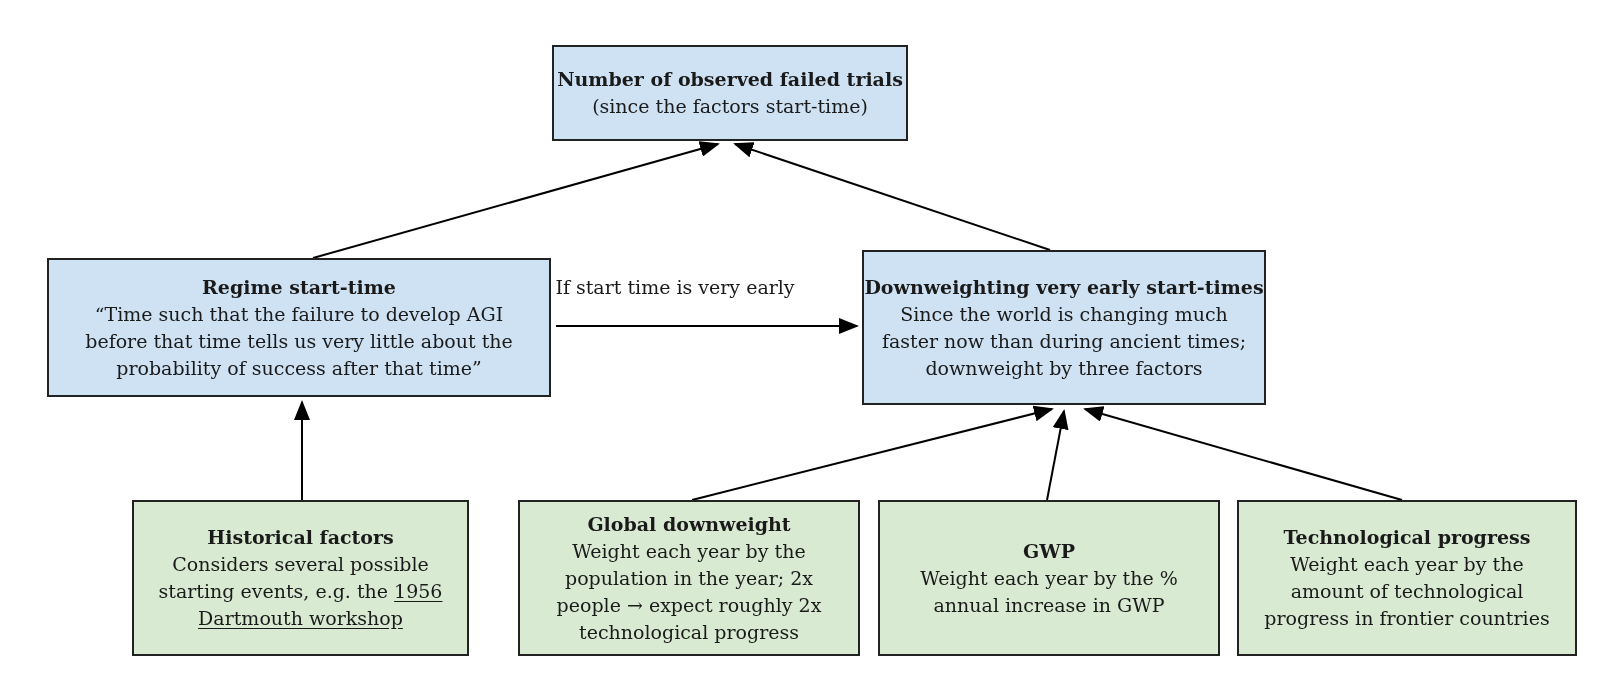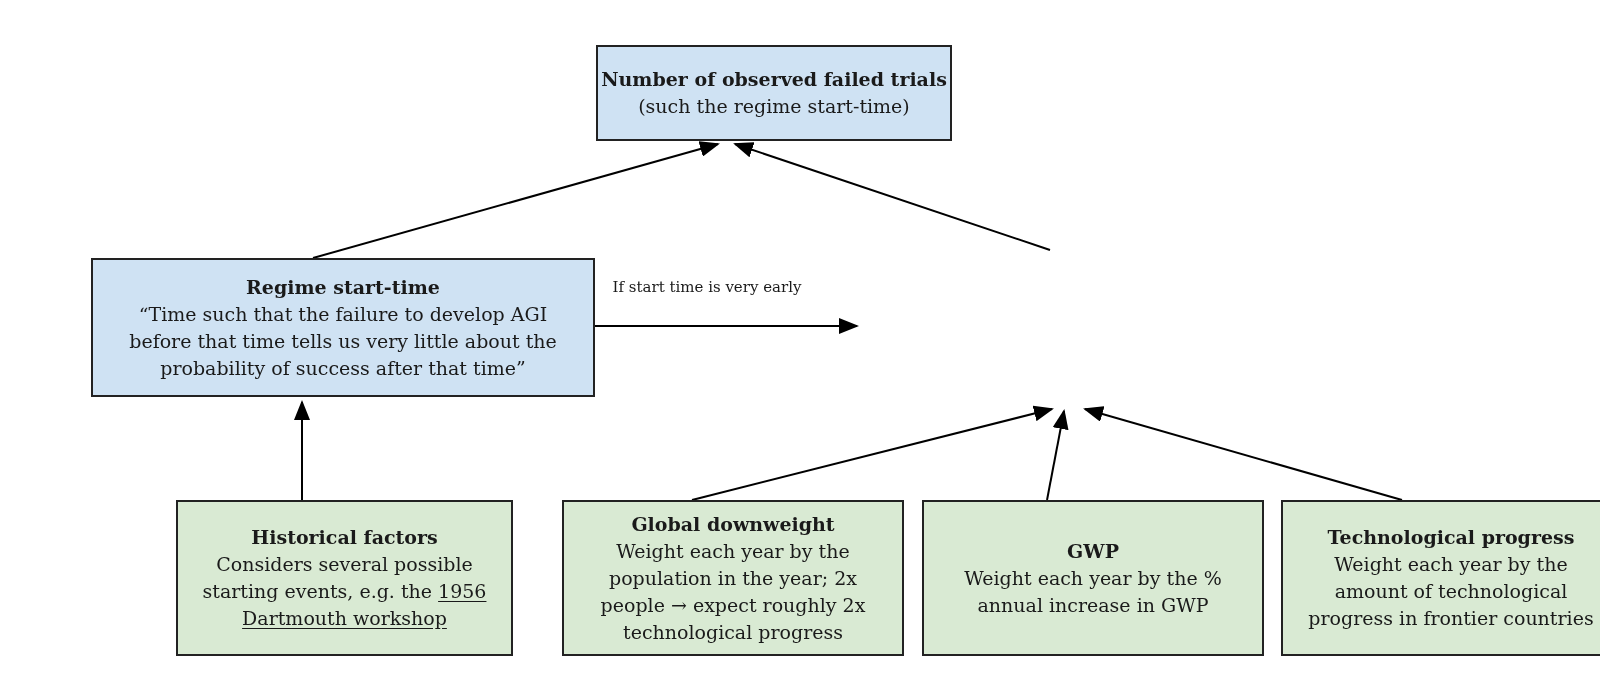--- a/index.html
+++ b/index.html
@@ -25,21 +25,20 @@
   .node {
     position: absolute;
     box-sizing: border-box;
     border: 2px solid #222222;
     display: flex;
     flex-direction: column;
     justify-content: center;
     align-items: center;
     text-align: center;
     padding: 20px 8px;
-    margin-left: 44px;
   }
   .node.blue  { background: var(--blue-fill,  #cfe2f3); }
   .node.green { background: var(--green-fill, #d9ead3); }
   .node-title {
     font-weight: 700;
     font-size: 19px;
     line-height: 27px;
     white-space: nowrap;
   }
   .node-body {
@@ -47,25 +46,25 @@
     line-height: 27px;
     white-space: pre-line;
   }
   .node-body span { white-space: pre-line; }
   .link-text {
     text-decoration: underline;
     text-underline-offset: 3px;
   }
   .edge-label {
     position: absolute;
-    left: 556px;
+    left: 524px;
     top: 274px;
     width: 302px;
     text-align: center;
-    font-size: 15px;
+    font-size: 19px;
     line-height: 26px;
   }
 
   
   #node-failed-trials { left: 552px;  top: 45px;  width: 356px; height: 96px;  }
   #node-regime        { left: 47px;   top: 258px; width: 504px; height: 139px; }
   #node-downweight    { left: 862px;  top: 250px; width: 404px; height: 155px; }
   #node-historical    { left: 132px;  top: 500px; width: 337px; height: 156px; }
   #node-population    { left: 518px;  top: 500px; width: 342px; height: 156px; }
   #node-gwp           { left: 878px;  top: 500px; width: 342px; height: 156px; text-align: center; }
@@ -86,32 +85,38 @@
     <path d="M1050,250 L735,144" stroke="#000" stroke-width="2" fill="none" marker-end="url(#arrowhead)"></path>
     <path d="M556,326 L857,326" stroke="#000" stroke-width="2" fill="none" marker-end="url(#arrowhead)"></path>
     <path d="M302,500 L302,402" stroke="#000" stroke-width="2" fill="none" marker-end="url(#arrowhead)"></path>
     <path d="M692,500 L1052,409" stroke="#000" stroke-width="2" fill="none" marker-end="url(#arrowhead)"></path>
     <path d="M1047,500 L1064,411" stroke="#000" stroke-width="2" fill="none" marker-end="url(#arrowhead)"></path>
     <path d="M1402,500 L1085,409" stroke="#000" stroke-width="2" fill="none" marker-end="url(#arrowhead)"></path>
   </svg>
 
   <div class="node blue" id="node-failed-trials">
     <div class="node-title">Number of observed failed trials</div>
-    <div class="node-body">(such the regime start-time)</div>
+    <div class="node-body">(since the factors start-time)</div>
   </div>
 
   <div class="node blue" id="node-regime">
     <div class="node-title">Regime start-time</div>
     <div class="node-body">“Time such that the failure to develop AGI
 before that time tells us very little about the
 probability of success after that time”</div>
   </div>
 
   <div class="edge-label">If start time is very early</div>
 
+  <div class="node blue" id="node-downweight">
+    <div class="node-title">Downweighting very early start-times</div>
+    <div class="node-body">Since the world is changing much
+faster now than during ancient times;
+downweight by three factors</div>
+  </div>
 
   <div class="node green" id="node-historical">
     <div class="node-title">Historical factors</div>
     <div class="node-body"><span>Considers several possible
 starting events, e.g. the </span><span class="link-text">1956
 Dartmouth workshop</span></div>
   </div>
 
   <div class="node green" id="node-population">
     <div class="node-title">Global downweight</div>

